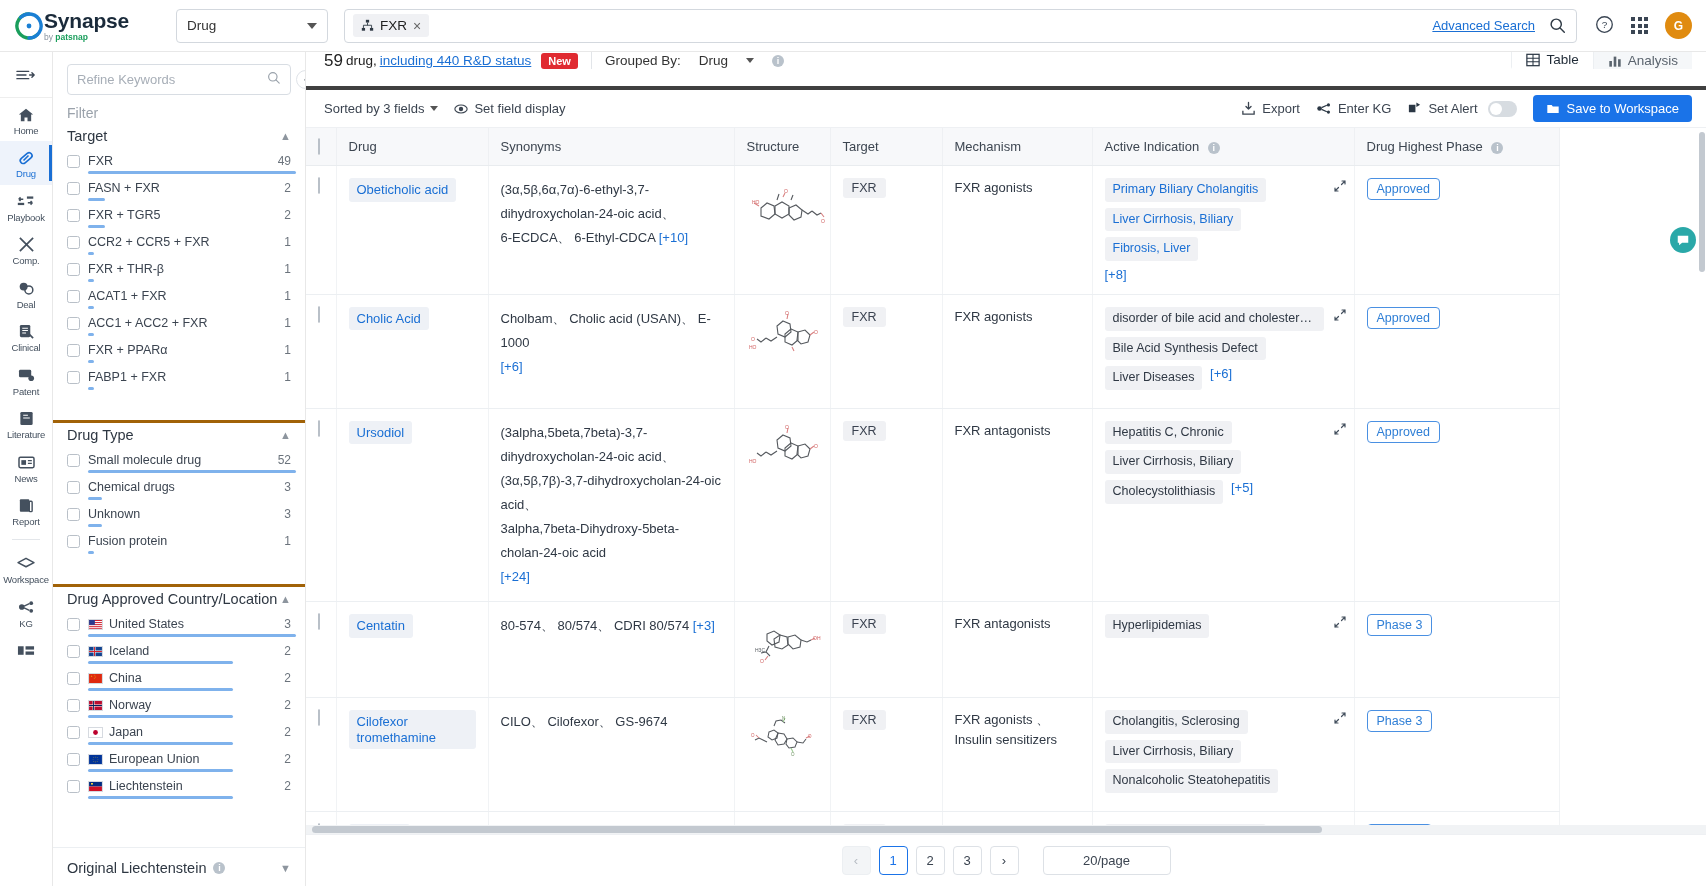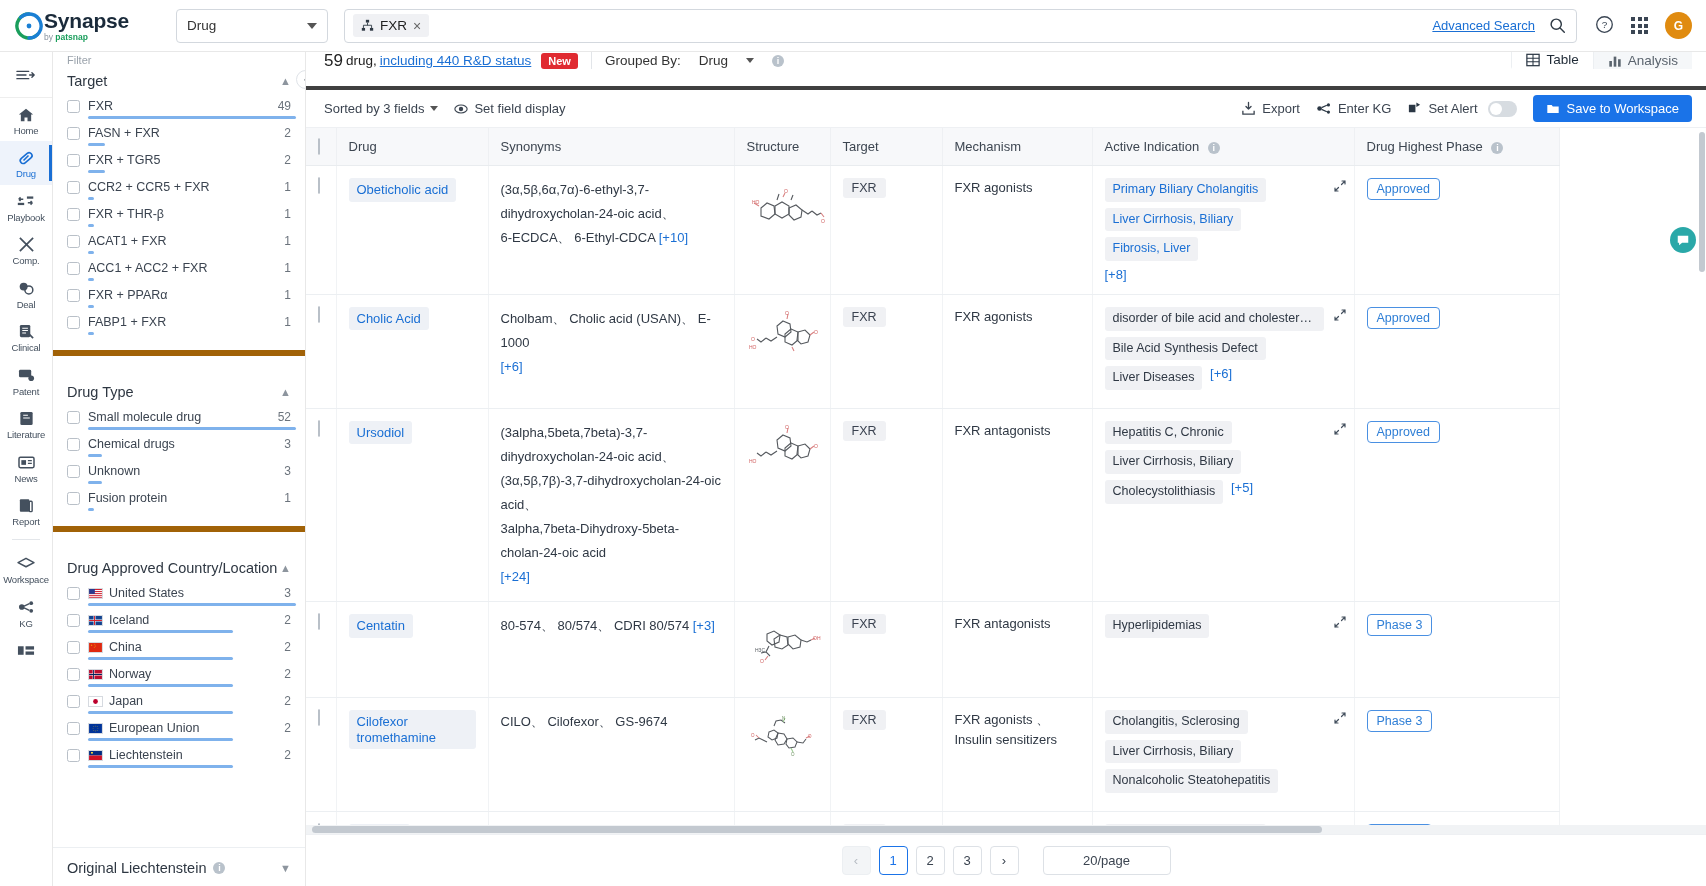--- a/index.html
+++ b/index.html
@@ -80,24 +80,24 @@
   }
   .refine {
     margin: 12px 14px 8px; height: 31px; border: 1px solid #d8dde3; border-radius: 4px;
     display: flex; align-items: center; padding: 0 9px; gap: 6px;
   }
   .refine input {
     border: none; outline: none; flex: 1; font-size: 13px; color: #333;
     font-family: "Liberation Sans", sans-serif; min-width: 0;
   }
   .refine input::placeholder { color: #a7aeb7; }
-  .filter-label { font-size: 11px; color: #9aa2ab; padding: 2px 14px 4px; }
+  .filter-label { font-size: 14px; color: #9aa2ab; padding: 2px 14px 4px; }
   .fscroll { flex: 1; overflow: hidden; padding-bottom: 6px; }
   .fgroup { padding: 0 14px; }
-  .fgroup + .fgroup { border-top: 6px solid #a16207; margin-top: 9px; padding-top: 25px; }
+  .fgroup + .fgroup { border-top: 3px solid #a16207; margin-top: 24px; padding-top: 1px; }
   .fgroup-hd {
     display: flex; align-items: center; justify-content: space-between; padding: 3px 0 9px;
     font-size: 14.5px; color: #2e3742;
   }
   .chev { color: #8d959e; font-size: 11px; }
   .frow { padding: 1px 0 6px; }
   .frow-top { display: flex; align-items: center; gap: 8px; font-size: 12.5px; color: #3b4450; }
   .cb { width: 13px; height: 13px; flex: 0 0 13px; border: 1px solid #b9c0c8; border-radius: 2.5px; background: #fff; }
   .frow-name { flex: 1; white-space: nowrap; overflow: hidden; text-overflow: ellipsis; display:flex; align-items:center; gap:6px;}
   .frow-cnt { color: #6b737c; font-size: 12px; }
@@ -444,20 +444,29 @@
               <rect x="9" y="1" width="9" height="3.5" fill="#44505e"></rect>
               <rect x="9" y="6.5" width="9" height="3.5" fill="#44505e"></rect>
             </svg>
           </span>
       </div>
     </div>
 
     <div class="filters">
       <div class="collapse-handle">‹</div>
 
+      <div class="refine">
+        <input type="text" placeholder="Refine Keywords" style="">
+        <span>
+          <svg width="14" height="14" viewBox="0 0 18 18">
+              <circle cx="7.5" cy="7.5" r="5.4" fill="none" stroke="#9aa2ab" stroke-width="1.5"></circle>
+              <path d="M11.5 11.5l4.2 4.2" stroke="#9aa2ab" stroke-width="1.5" stroke-linecap="round"></path>
+            </svg>
+        </span>
+      </div>
 
       <div class="filter-label">Filter</div>
 
       <div class="fscroll">
 
         <div class="fgroup">
           <div class="fgroup-hd">
             <span>Target</span>
             <span class="chev">▲</span>
           </div>

